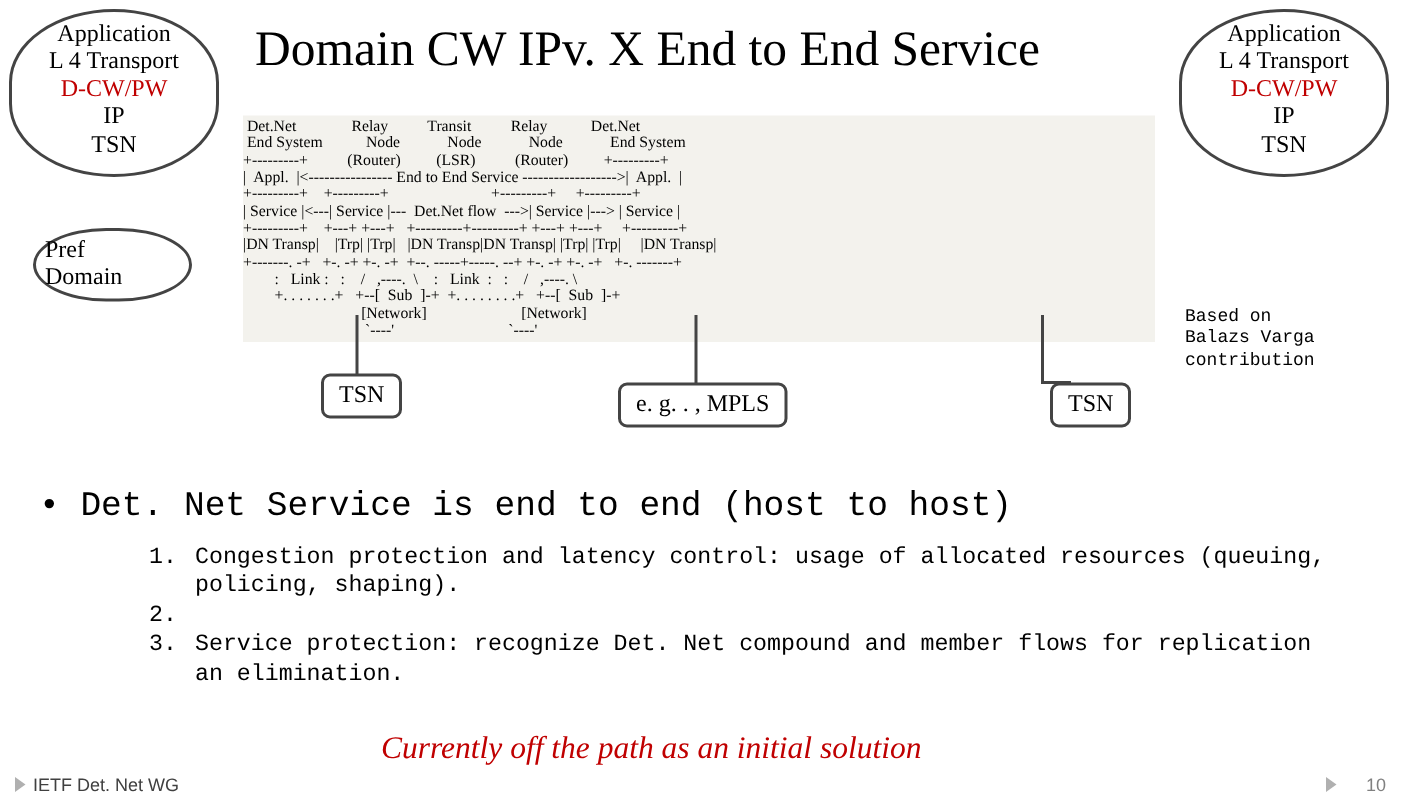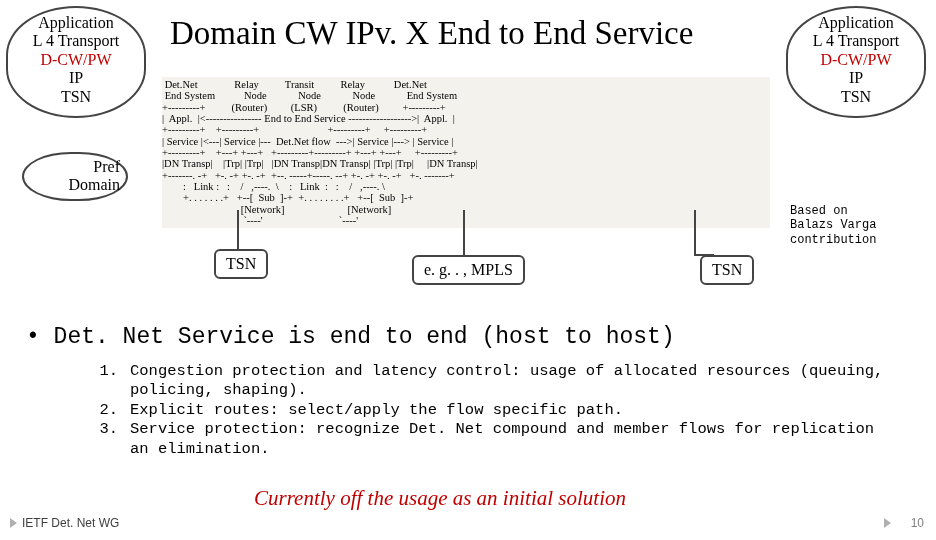--- a/index.html
+++ b/index.html
@@ -2,21 +2,21 @@
 <html><head>
 <meta charset="utf-8">
 <style>
   html,body{margin:0;padding:0;width:936px;height:540px;background:#fff;font-family:"Times New Roman",serif;color:#000;overflow:hidden}
   .slide{position:relative;width:936px;height:540px}
   .title{position:absolute;left:170px;top:15px;font-size:33px;color:#000;white-space:nowrap}
   .stack-box{position:absolute;border:2px solid #444;border-radius:55%/48%;padding:6px 8px 10px 8px;text-align:center;font-size:16px;line-height:1.15;box-shadow:inset 0 0 0 600px #fff}
   .stack-left{left:6px;top:6px;width:120px}
   .stack-right{left:786px;top:6px;width:120px}
   .stack-box .red{color:#c00000}
-  .pref-box{position:absolute;left:22px;top:152px;width:90px;border:2px solid #444;border-radius:55%/60%;padding:4px 6px;text-align:right;font-size:16px;line-height:1.15;box-shadow:inset 0 0 0 600px #fff}
+  .pref-box{position:absolute;left:22px;top:152px;width:90px;border:2px solid #444;border-radius:55%/60%;padding:4px 6px;text-align:left;font-size:16px;line-height:1.15;box-shadow:inset 0 0 0 600px #fff}
   .ascii{position:absolute;left:162px;top:77px;width:608px;background:#f3f2ed;font-family:Liberation Serif, serif;font-size:10.5px;line-height:1.08;white-space:pre;padding:2px 0}
   .callout{position:absolute;border:2px solid #444;border-radius:6px;background:#fff;padding:4px 10px;font-size:16px;text-align:center}
   .co-tsn1{left:214px;top:249px}
   .co-mid{left:412px;top:255px}
   .co-tsn2{left:700px;top:255px}
   .co-line{position:absolute;background:#444}
   .credit{position:absolute;left:790px;top:204px;font-family:"Courier New",monospace;font-weight:normal;font-size:12px;line-height:1.2}
   .bullet1{position:absolute;left:26px;top:324px;font-family:Liberation Mono, monospace;font-size:23px;font-weight:400}
   .numlist{position:absolute;left:84px;top:362px;width:800px;font-family:"Courier New",monospace;font-size:15.5px;line-height:1.25}
   .numlist .row{display:flex}
@@ -87,29 +87,28 @@
 
   <div class="bullet1">• Det. Net Service is end to end (host to host)</div>
 
   <div class="numlist">
     <div class="row">
       <div class="n">1.</div>
       <div>Congestion protection and latency control: usage of allocated resources (queuing, policing, shaping).</div>
     </div>
     <div class="row">
       <div class="n">2.</div>
-      <div>Explicit routes: select/apply the flow specific path.</div>
     </div>
     <div class="row">
       <div class="n">3.</div>
       <div>Service protection: recognize Det. Net compound and member flows for replication an elimination.</div>
     </div>
   </div>
 
-  <div class="italic-note">Currently off the usage as an initial solution</div>
+  <div class="italic-note">Currently off the path as an initial solution</div>
 
   <div class="footer-l">
     <span class="tri tri-r"></span>
     <span>IETF Det. Net WG</span>
   </div>
   <div class="footer-r">
     <span class="tri tri-r"></span>
     <span>10</span>
   </div>
 

